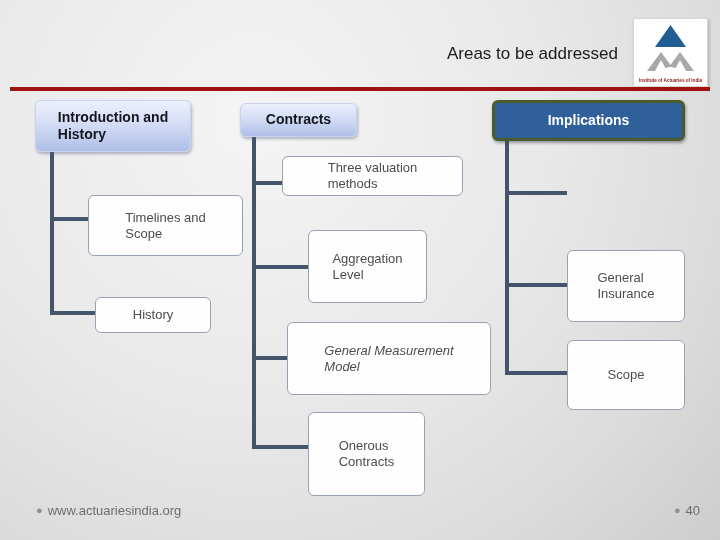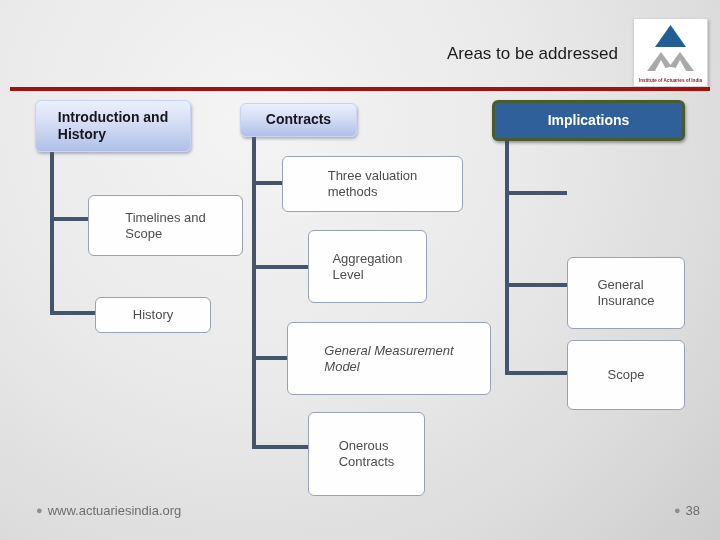--- a/index.html
+++ b/index.html
@@ -54,28 +54,28 @@
   
   #box-intro        {left:35px;  top:100px; width:156px; height:52px;}
   #box-features     {left:240px; top:103px; width:117px; height:34px;}
   #box-implications {left:492px; top:100px; width:193px; height:41px;}
 
   
   #box-timelines {left:88px;  top:195px; width:155px; height:61px;}
   #box-history   {left:95px;  top:297px; width:116px; height:36px;}
 
   
-  #box-three       {left:282px; top:156px; width:181px; height:56px;}
+  #box-three       {left:282px; top:156px; width:181px; height:40px;}
   #box-aggregation {left:308px; top:230px; width:119px; height:73px;}
   #box-gmm         {left:287px; top:322px; width:204px; height:73px;font-style:italic;}
   #box-onerous     {left:308px; top:412px; width:117px; height:84px;}
 
   
   #box-life    {left:567px; top:168px; width:118px; height:60px;}
-  #box-general {left:567px; top:250px; width:118px; height:72px;margin-top:7px;}
+  #box-general {left:567px; top:250px; width:118px; height:72px;}
   #box-common  {left:567px; top:340px; width:118px; height:70px;}
 
   
   #trunk-left  {left:50px;  top:152px; width:4px; height:163px;}
   #trunk-mid   {left:252px; top:137px; width:4px; height:312px;}
   #trunk-right {left:505px; top:141px; width:4px; height:234px;}
 
   
   #br-timelines   {left:50px;  top:217px; width:38px; height:4px;}
   #br-history     {left:50px;  top:311px; width:45px; height:4px;}
@@ -150,16 +150,16 @@
   <div class="node child" id="box-general">General
 Insurance</div>
   <div class="node child" id="box-common">Scope</div>
 
   <div class="footer-item" id="footer-left">
     <span class="bullet">●</span>
     <span>www.actuariesindia.org</span>
   </div>
   <div class="footer-item" id="footer-right">
     <span class="bullet">●</span>
-    <span>38</span>
+    <span>40</span>
   </div>
 
 </div>
 
 </body></html>

